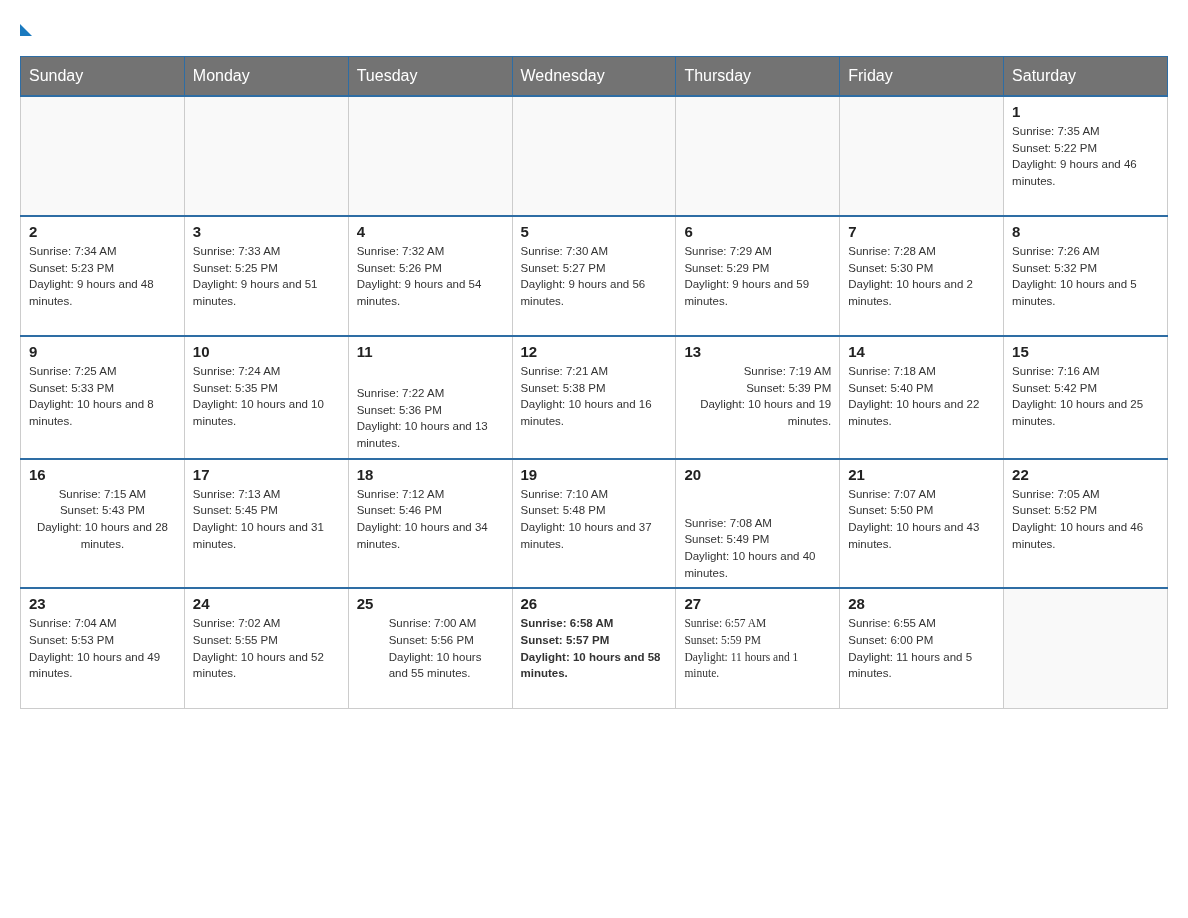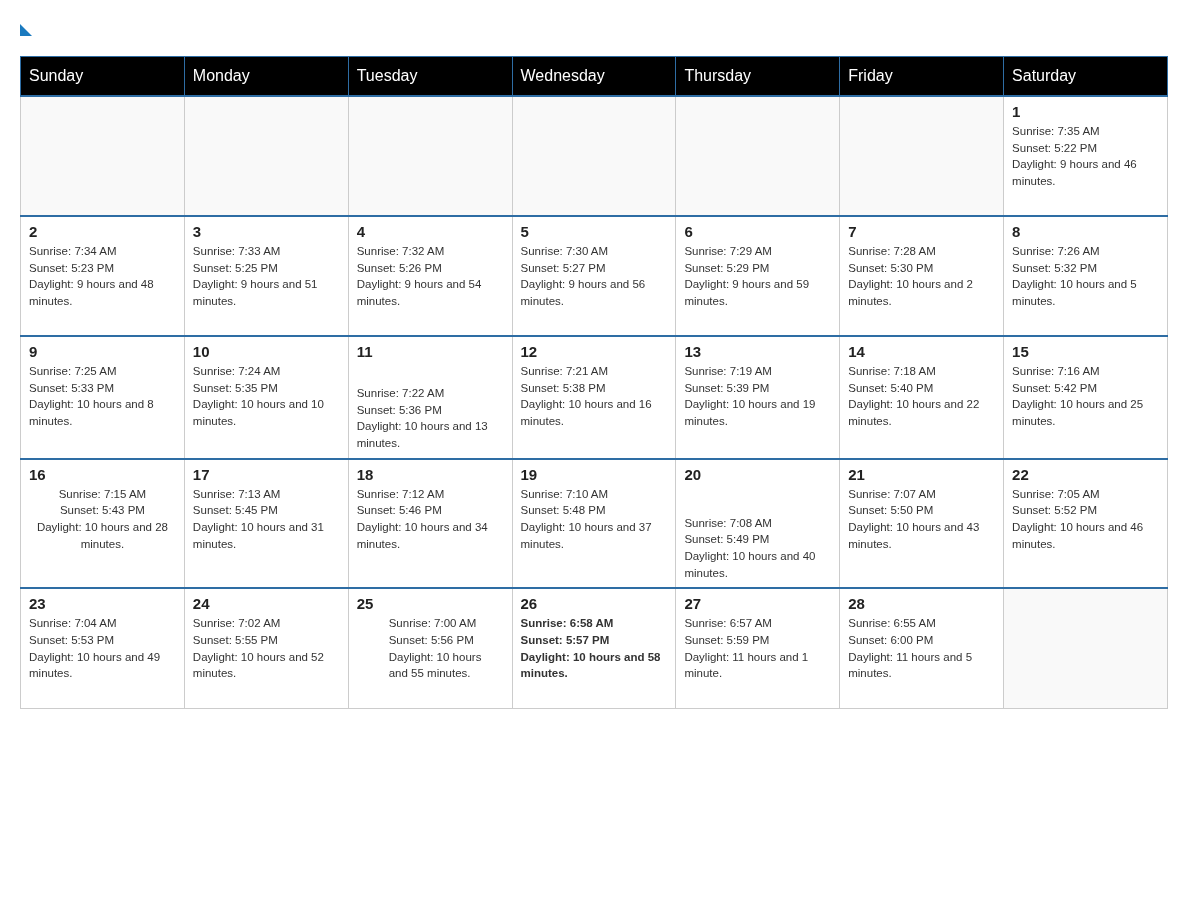--- a/index.html
+++ b/index.html
@@ -53,21 +53,21 @@
     .location-title {
       font-size: 18px;
       color: #555;
       margin-top: 4px;
     }
     .calendar {
       width: 100%;
       border-collapse: collapse;
     }
     .calendar th {
-      background-color: #000000;
+      background-color: #737373;
       color: white;
       padding: 10px 8px;
       text-align: left;
       font-size: 16px;
       font-weight: normal;
       border: 1px solid #2e6da4;
     }
     .calendar td {
       vertical-align: top;
       padding: 6px 8px;
@@ -204,21 +204,21 @@
 Daylight: 10 hours and 13 minutes.</div>
         </td>
         <td>
           <span class="day-number">12</span>
           <div class="day-info" style="white-space: pre-line;">Sunrise: 7:21 AM
 Sunset: 5:38 PM
 Daylight: 10 hours and 16 minutes.</div>
         </td>
         <td>
           <span class="day-number">13</span>
-          <div class="day-info" style="white-space: pre-line;">Sunrise: 7:19 AM
+          <div class="day-info" style="white-space: pre-line; text-align: right;">Sunrise: 7:19 AM
 Sunset: 5:39 PM
 Daylight: 10 hours and 19 minutes.</div>
         </td>
         <td>
           <span class="day-number">14</span>
           <div class="day-info" style="white-space: pre-line;">Sunrise: 7:18 AM
 Sunset: 5:40 PM
 Daylight: 10 hours and 22 minutes.</div>
         </td>
         <td>
@@ -292,21 +292,21 @@
 Daylight: 10 hours and 55 minutes.</div>
         </td>
         <td>
           <span class="day-number">26</span>
           <div class="day-info" style="white-space: pre-line; font-weight: bold;">Sunrise: 6:58 AM
 Sunset: 5:57 PM
 Daylight: 10 hours and 58 minutes.</div>
         </td>
         <td>
           <span class="day-number">27</span>
-          <div class="day-info" style="white-space: pre-line;">Sunrise: 6:57 AM
+          <div class="day-info" style="white-space: pre-line; font-family: Liberation Serif, serif;">Sunrise: 6:57 AM
 Sunset: 5:59 PM
 Daylight: 11 hours and 1 minute.</div>
         </td>
         <td>
           <span class="day-number">28</span>
           <div class="day-info" style="white-space: pre-line;">Sunrise: 6:55 AM
 Sunset: 6:00 PM
 Daylight: 11 hours and 5 minutes.</div>
         </td>
         <td class="empty"></td>

